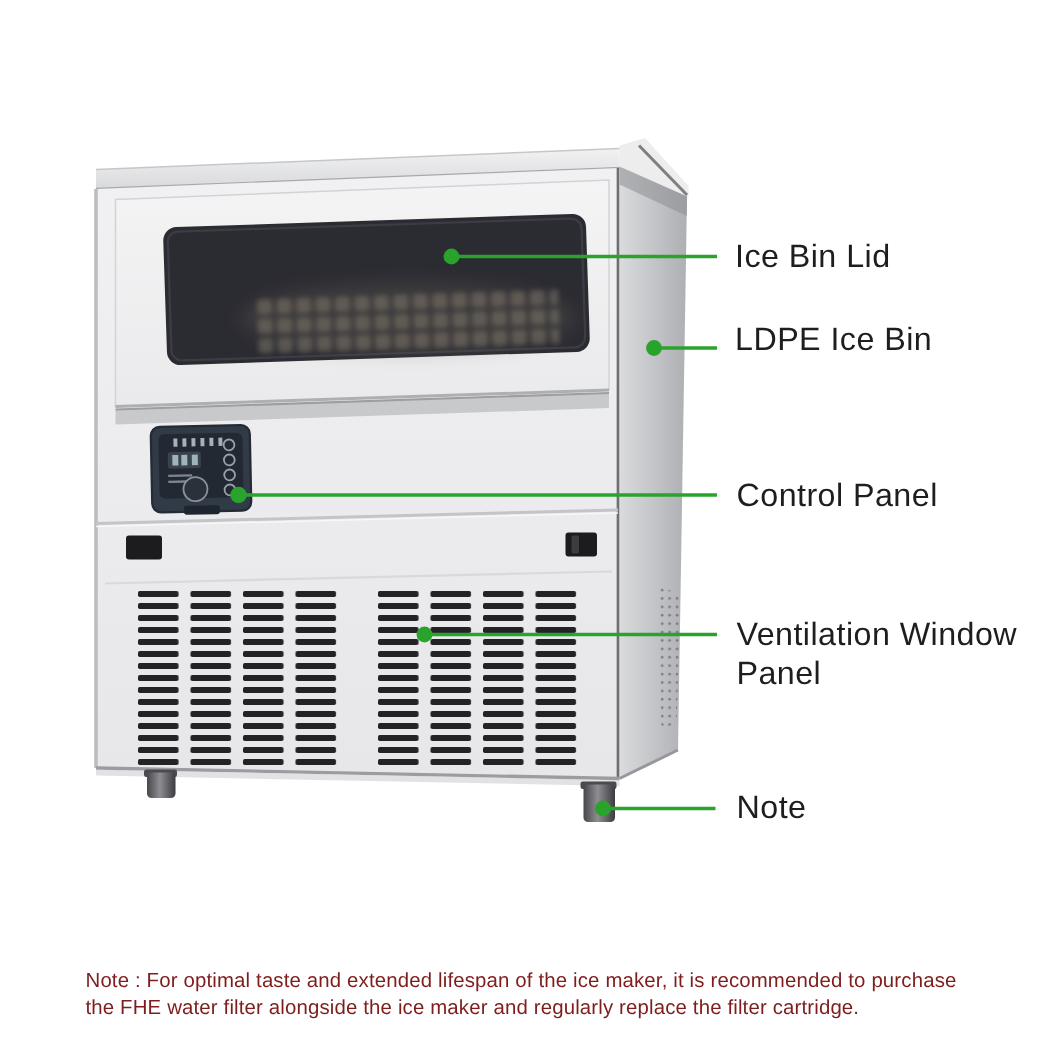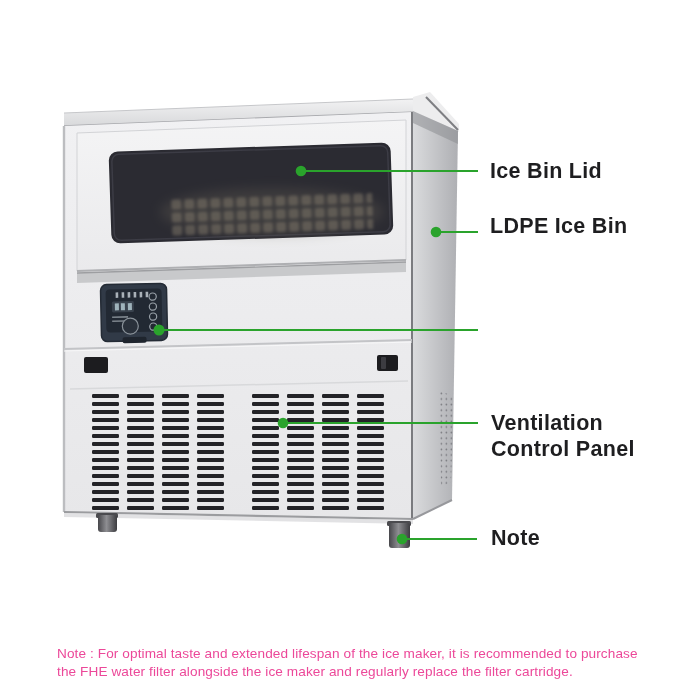--- a/index.html
+++ b/index.html
@@ -4,27 +4,27 @@
 <style>
   :root { --accent: #2aa32c; }
   html,body { margin:0; padding:0; background:#ffffff; }
   .stage {
     position:relative; width:700px; height:700px; background:#ffffff;
     overflow:hidden; font-family:"Liberation Sans", sans-serif;
   }
   .machine-svg { position:absolute; left:0; top:0; }
   .callout-label {
     position:absolute;
-    font-size:21.5px; line-height:28px; font-weight:700;
+    font-size:21.5px; line-height:28px; font-weight:400;
     letter-spacing:.3px; color:#1e1e20; white-space:nowrap;
   }
   .callout-label.two-line { white-space:normal; width:190px; line-height:26px; }
   .note-text {
     position:absolute; left:57px; top:631px; width:592px;
-    font-size:13.6px; line-height:1.33; letter-spacing:.1px; color:#ec4899;
+    font-size:13.6px; line-height:1.33; letter-spacing:.1px; color:#7f1d1d;
   }
   .c-line { stroke:var(--accent); stroke-width:2.2; }
   .c-dot  { fill:var(--accent); }
 </style>
 </head>
 <body>
 
 <div class="stage">
 
   <svg class="machine-svg" width="700" height="700" viewBox="0 0 700 700">
@@ -182,20 +182,21 @@
         <line class="c-line" x1="402" y1="539" x2="477" y2="539"></line>
         <circle class="c-dot" cx="402" cy="539" r="5.3"></circle>
       </g>
     </g>
   </svg>
 
   <div class="callout-label" style="left:490px; top:157px">Ice Bin Lid</div>
 
   <div class="callout-label" style="left:490px; top:212px">LDPE Ice Bin</div>
 
-
-  <div class="callout-label two-line" style="left:491px; top:410px">Ventilation Control Panel</div>
+  <div class="callout-label" style="left:491px; top:316px">Control Panel</div>
+
+  <div class="callout-label two-line" style="left:491px; top:410px">Ventilation Window Panel</div>
 
   <div class="callout-label" style="left:491px; top:524px">Note</div>
 
   <p class="note-text">Note : For optimal taste and extended lifespan of the ice maker, it is recommended to purchase the FHE water filter alongside the ice maker and regularly replace the filter cartridge.</p>
 
 </div>
 
 </body></html>

